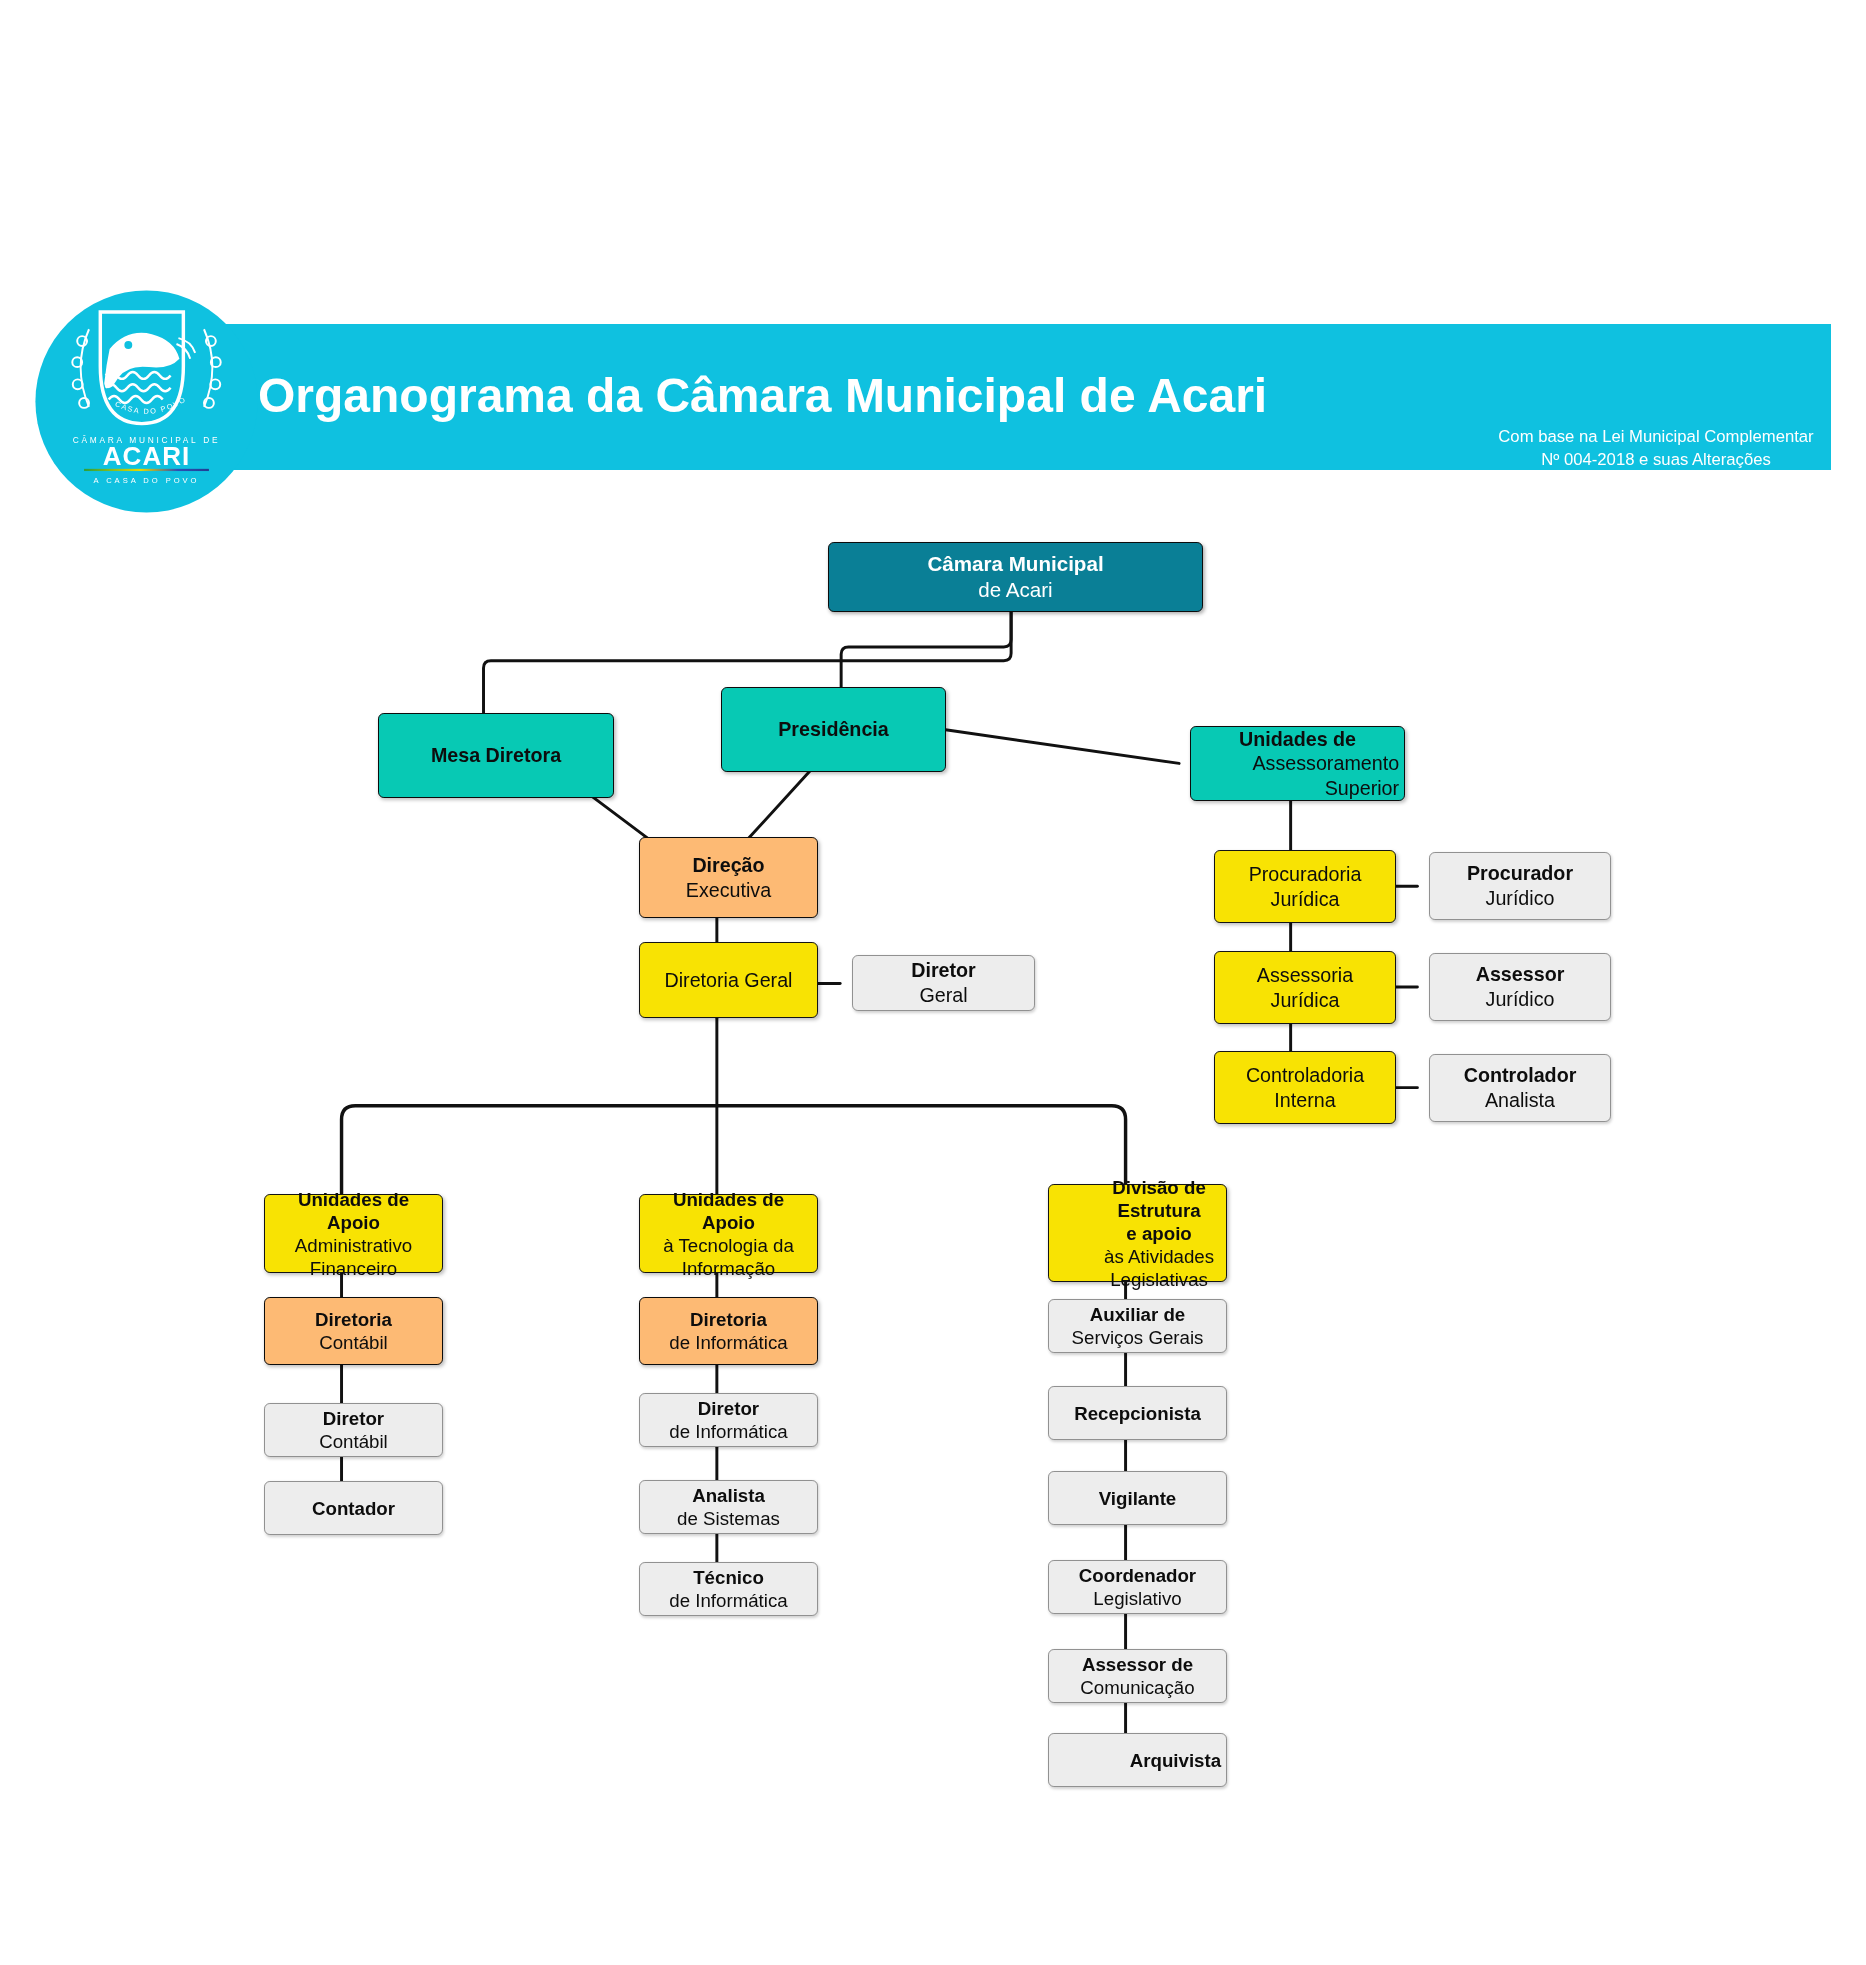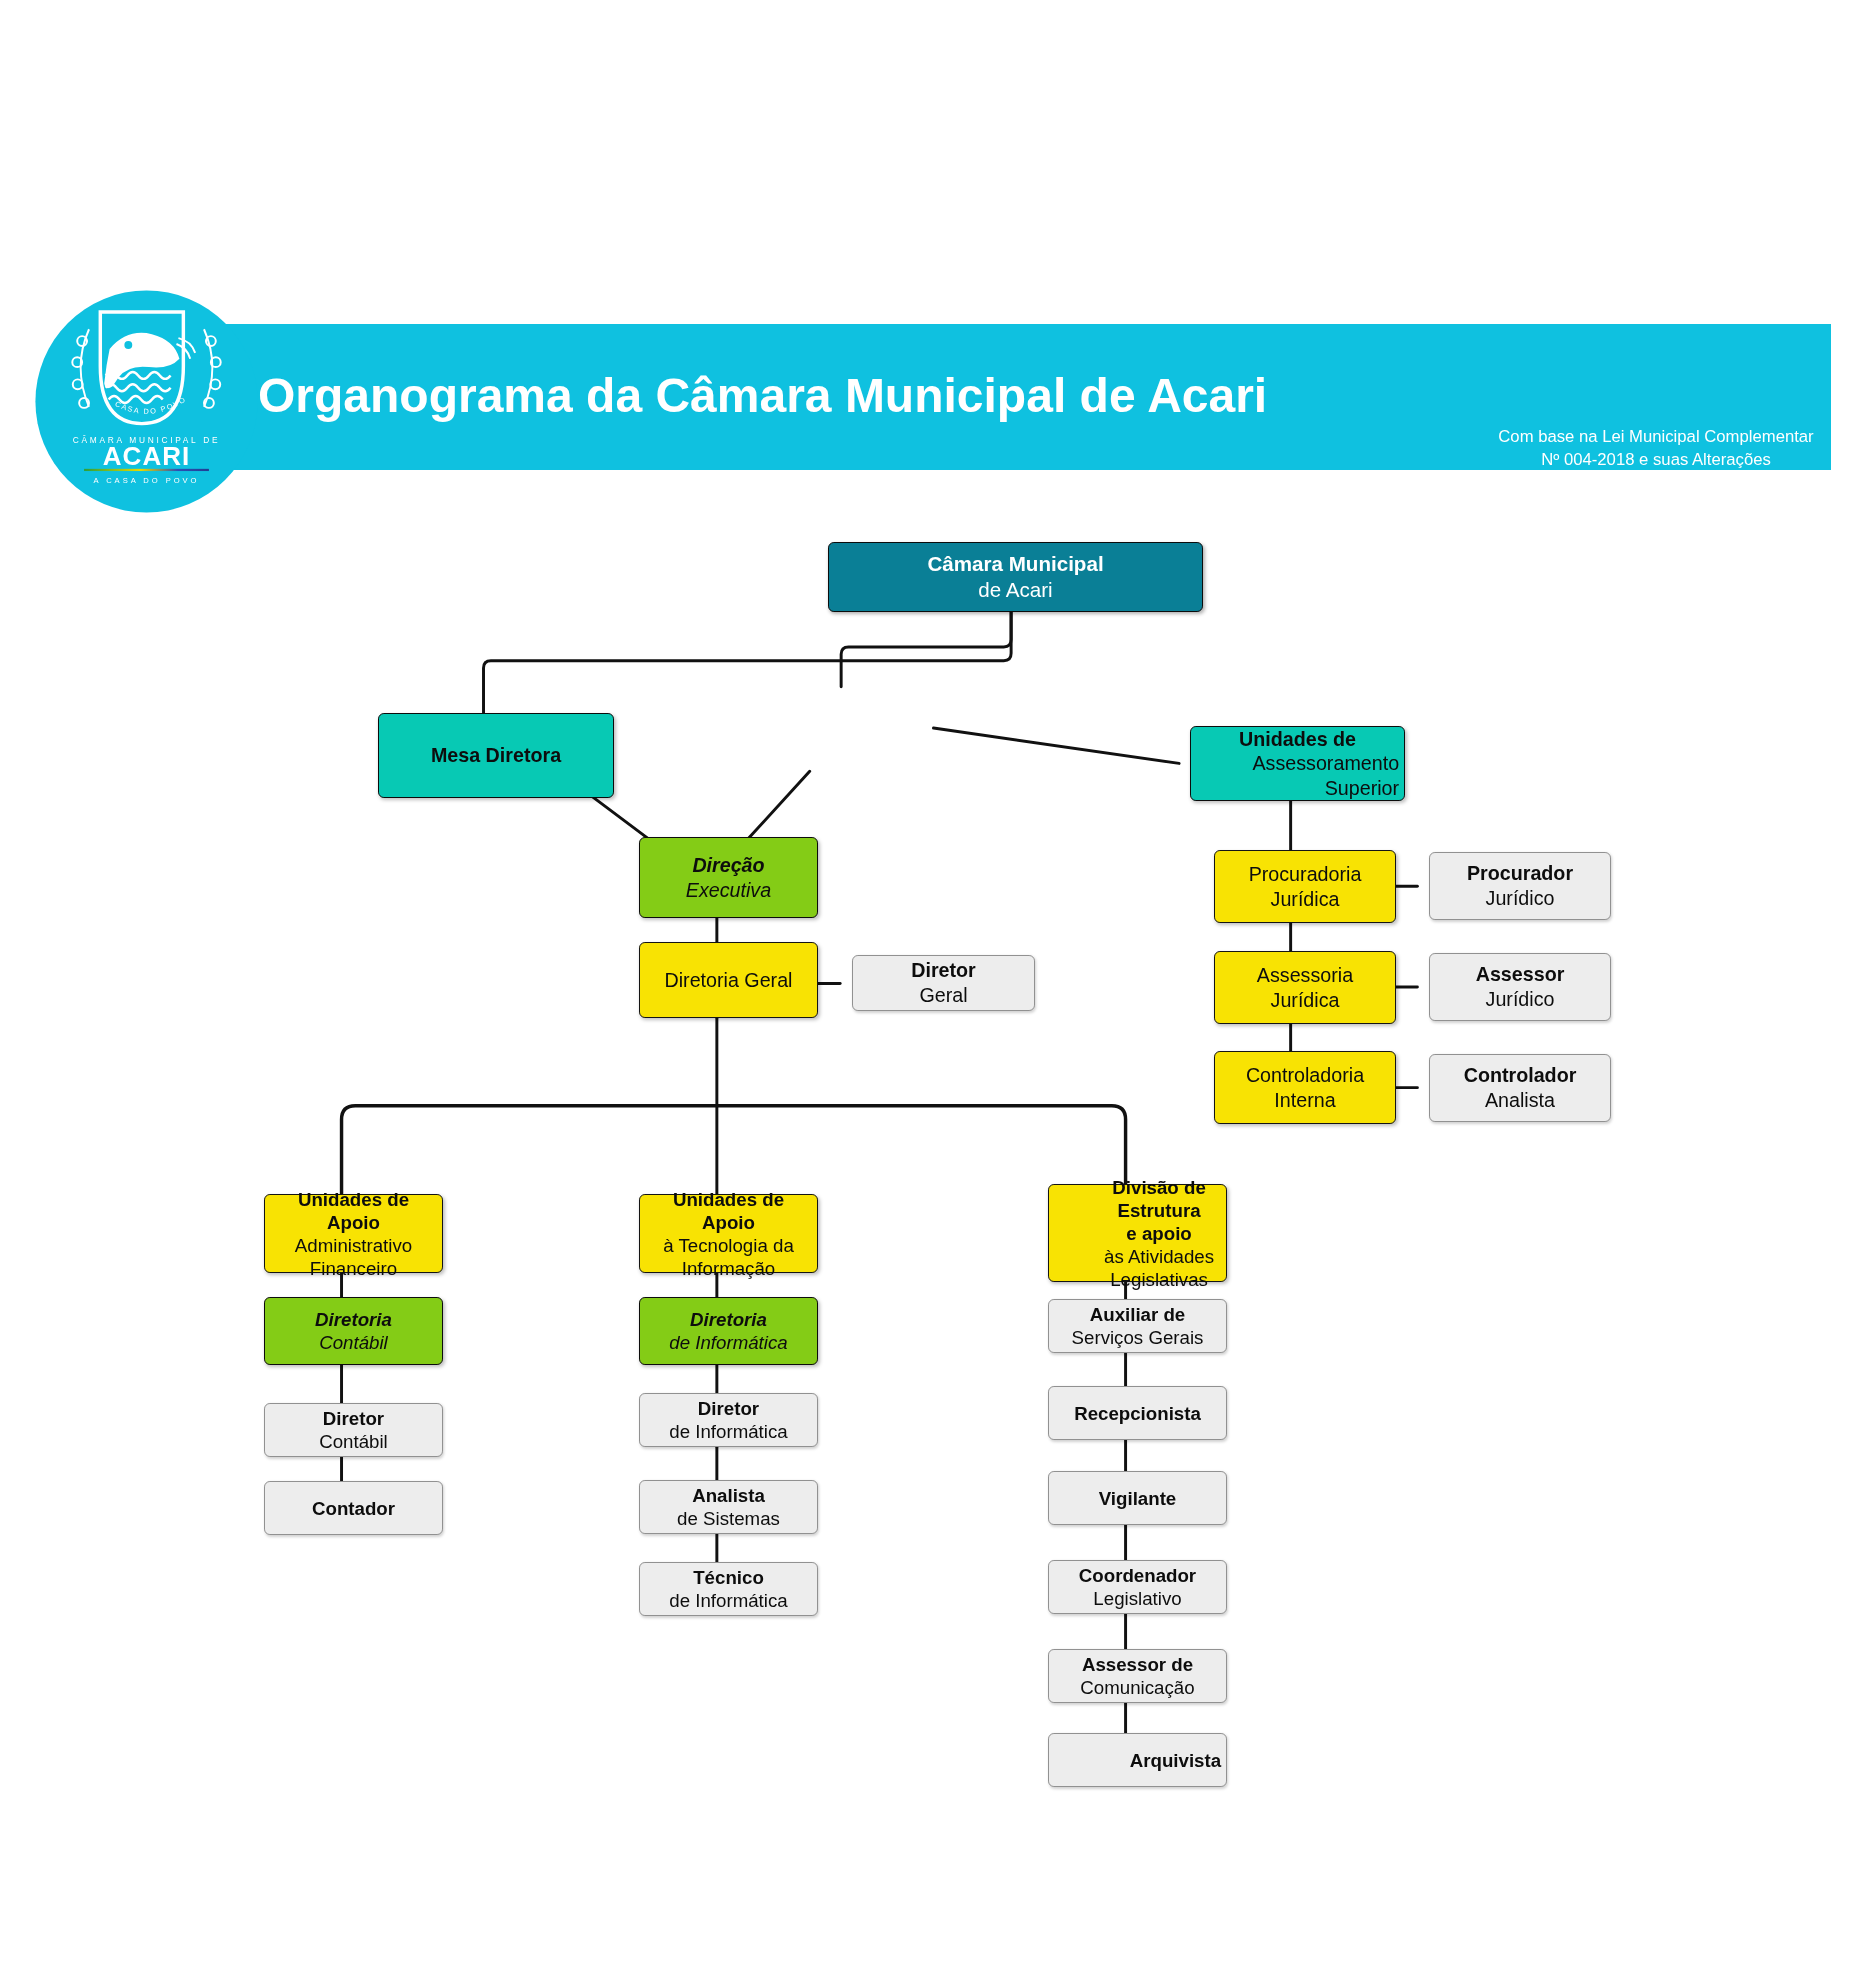--- a/index.html
+++ b/index.html
@@ -19,21 +19,21 @@
   #wires path{stroke:#111111;stroke-width:6;fill:none;stroke-linecap:round;}
   #wires path.thick{stroke-width:7;}
 
   
   .node{position:absolute;z-index:5;display:flex;flex-direction:column;justify-content:center;
         align-items:center;text-align:center;font-size:19.7px;line-height:24.6px;color:#0d0d0d;
         border-radius:5.9px;box-sizing:border-box;padding:2.9px 4.9px;margin-left:12px;}
   .node .b{font-weight:bold;}
   .teal{background:#0a7f96;border:1.5px solid #0c0c0c;color:#ffffff;box-shadow:1.5px 2px 3.9px rgba(0,0,0,.3);font-size:20.6px;line-height:26.5px;}
   .turq{background:#07c9b4;border:1.5px solid #0c0c0c;box-shadow:1.5px 2px 3.9px rgba(0,0,0,.25);}
-  .cyan{background:#84cc16;border:1.5px solid #0c0c0c;box-shadow:1.5px 2px 3.9px rgba(0,0,0,.25);font-style:italic;}
+  .cyan{background:#fdba74;border:1.5px solid #0c0c0c;box-shadow:1.5px 2px 3.9px rgba(0,0,0,.25);}
   .yellow{background:#f8e303;border:1.5px solid #141414;box-shadow:1.5px 2px 3.9px rgba(0,0,0,.25);}
   .grey{background:#ededed;border:1.5px solid #919191;box-shadow:1px 1.5px 2.9px rgba(0,0,0,.18);}
   .sm{font-size:18.7px;line-height:23px;}
 </style>
 </head>
 <body>
 
 <div id="canvas">
 
   <div id="band"></div>
@@ -125,20 +125,23 @@
   </svg>
 
   <div class="node teal" style="left:816px;top:542px;width:375px;height:70px;">
     <span class="b">Câmara Municipal</span>
     <span>de Acari</span>
   </div>
 
   <div class="node turq" style="left:366px;top:713px;width:236px;height:85px;">
     <span class="b">Mesa Diretora</span>
   </div>
+  <div class="node turq" style="left:709px;top:687px;width:225px;height:85px;">
+    <span class="b">Presidência</span>
+  </div>
   <div class="node turq" style="left:1178px;top:726px;width:215px;height:75px;text-align:right;">
     <span class="b">Unidades de</span>
     <span>Assessoramento Superior</span>
   </div>
 
   <div class="node cyan" style="left:627px;top:837px;width:179px;height:81px;">
     <span class="b">Direção</span>
     <span>Executiva</span>
   </div>
   <div class="node yellow" style="left:627px;top:942px;width:179px;height:76px;">

